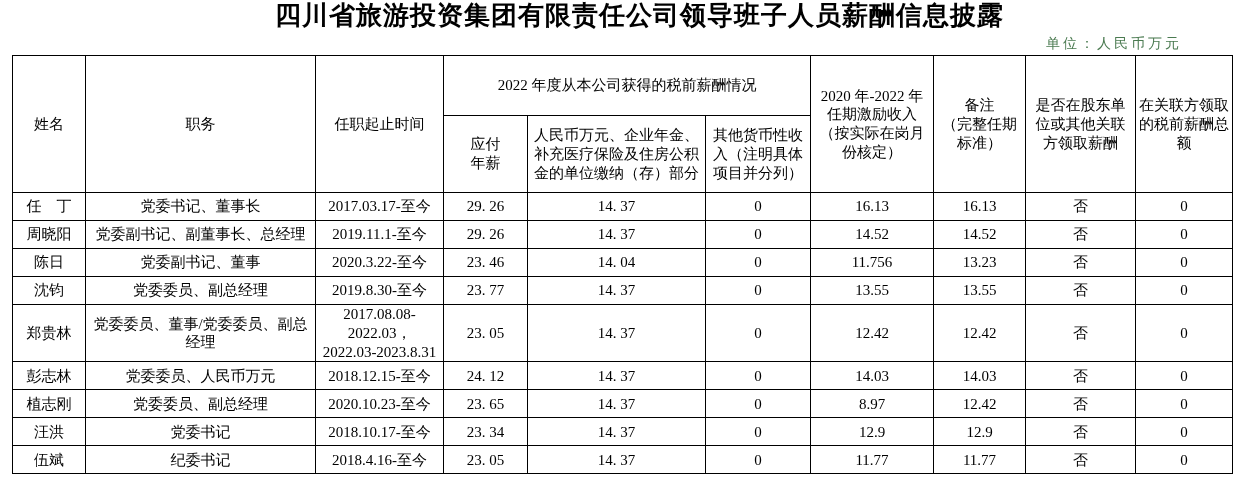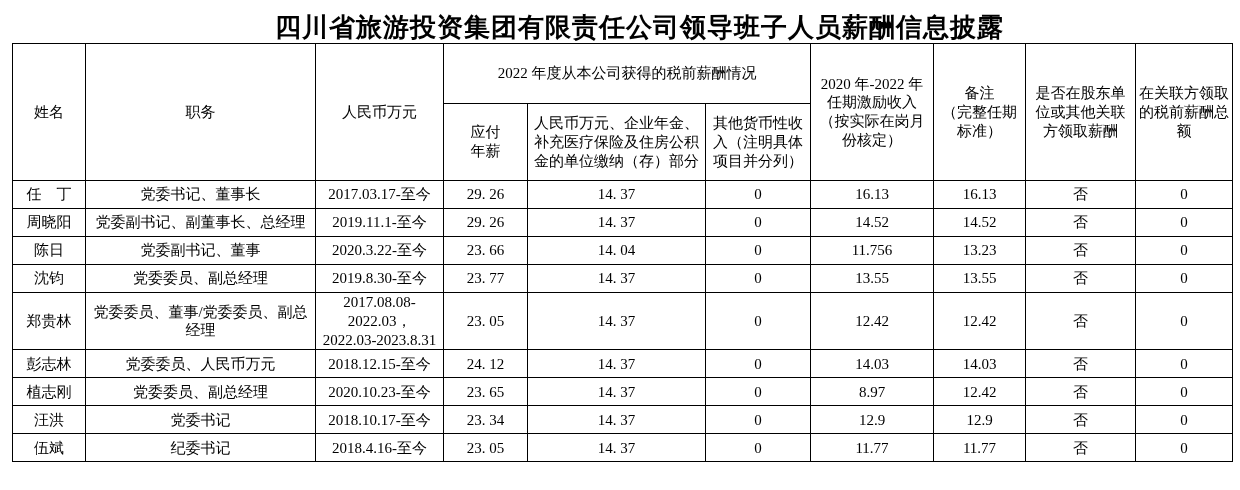--- a/index.html
+++ b/index.html
@@ -11,21 +11,20 @@
     font-family: "Liberation Serif", "DejaVu Serif", serif;
     color: #000000;
     overflow: hidden;
   }
   .page { width: 1240px; height: 490px; position: relative; }
   .doc-title {
     text-align: center;
     font-weight: bold;
     font-size: 26px;
     letter-spacing: 1px;
-    padding-top: 12px;
     line-height: 1.2;
     margin-left: 39px;
   }
   .unit-note {
     text-align: right;
     font-size: 14px;
     letter-spacing: 3px;
     color: #4a7a50;
     margin: 4px 58px 2px 0;
   }
@@ -61,39 +60,40 @@
   th.pad-wide { padding: 0 10px; }
   td.num { font-size: 15px; }
 </style>
 </head>
 <body>
 
 <div class="page">
 
   <div class="doc-title">四川省旅游投资集团有限责任公司领导班子人员薪酬信息披露</div>
 
+  <div class="unit-note">单位：人民币万元</div>
 
   <table class="salary">
     <colgroup>
       <col style="width:73px">
         <col style="width:230px">
         <col style="width:128px">
       <col style="width:84px">
         <col style="width:178px">
         <col style="width:105px">
       <col style="width:123px">
         <col style="width:92px">
         <col style="width:110px">
       <col style="width:97px">
     </colgroup>
     <thead>
       <tr class="hdr-top">
         <th rowspan="2">姓名</th>
         <th rowspan="2">职务</th>
-        <th rowspan="2">人民币万元</th>
+        <th rowspan="2">任职起止时间</th>
         <th colspan="3" class="group-hdr">2022 年度从本公司获得的税前薪酬情况</th>
         <th rowspan="2">2020 年-2022 年任期激励收入（按实际在岗月份核定）</th>
         <th rowspan="2">备注
 （完整任期标准）</th>
         <th rowspan="2" class="pad-wide">是否在股东单位或其他关联方领取薪酬</th>
         <th rowspan="2">在关联方领取的税前薪酬总额</th>
       </tr>
       <tr class="hdr-sub">
         <th class="sub-plain">应付
 年薪</th>
@@ -123,21 +123,21 @@
         <td class="num">0</td>
         <td class="num">14.52</td>
         <td class="num">14.52</td>
         <td>否</td>
         <td class="num">0</td>
       </tr>
       <tr class="data-row">
         <td>陈日</td>
         <td>党委副书记、董事</td>
         <td class="num">2020.3.22-至今</td>
-        <td class="num">23. 66</td>
+        <td class="num">23. 46</td>
         <td class="num">14. 04</td>
         <td class="num">0</td>
         <td class="num">11.756</td>
         <td class="num">13.23</td>
         <td>否</td>
         <td class="num">0</td>
       </tr>
       <tr class="data-row">
         <td>沈钧</td>
         <td>党委委员、副总经理</td>

